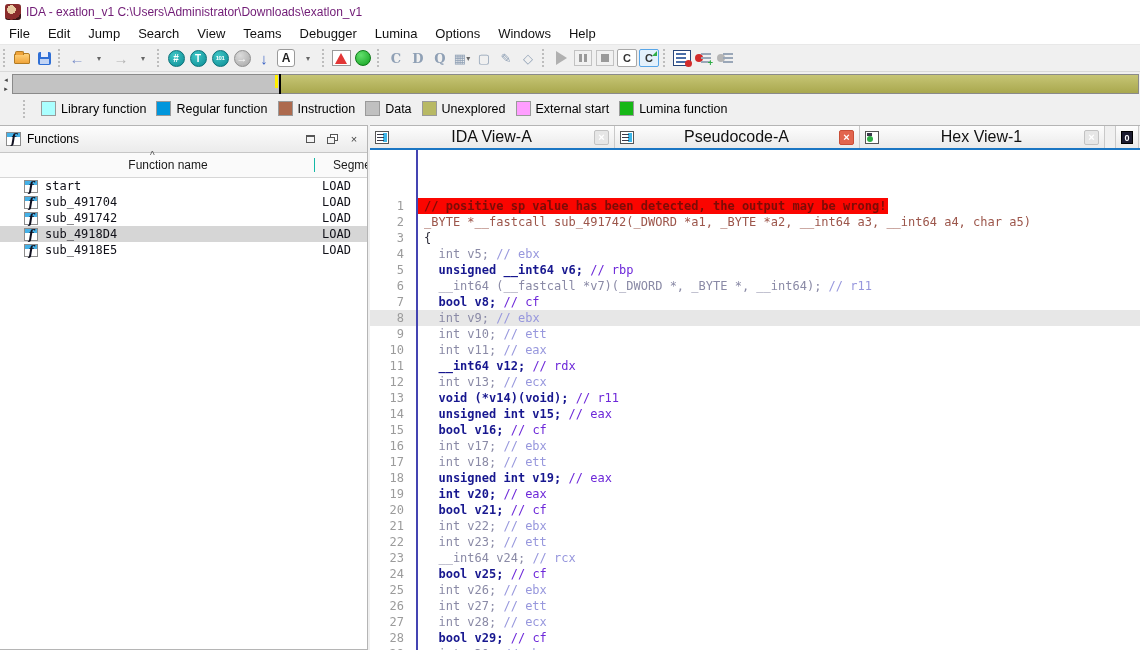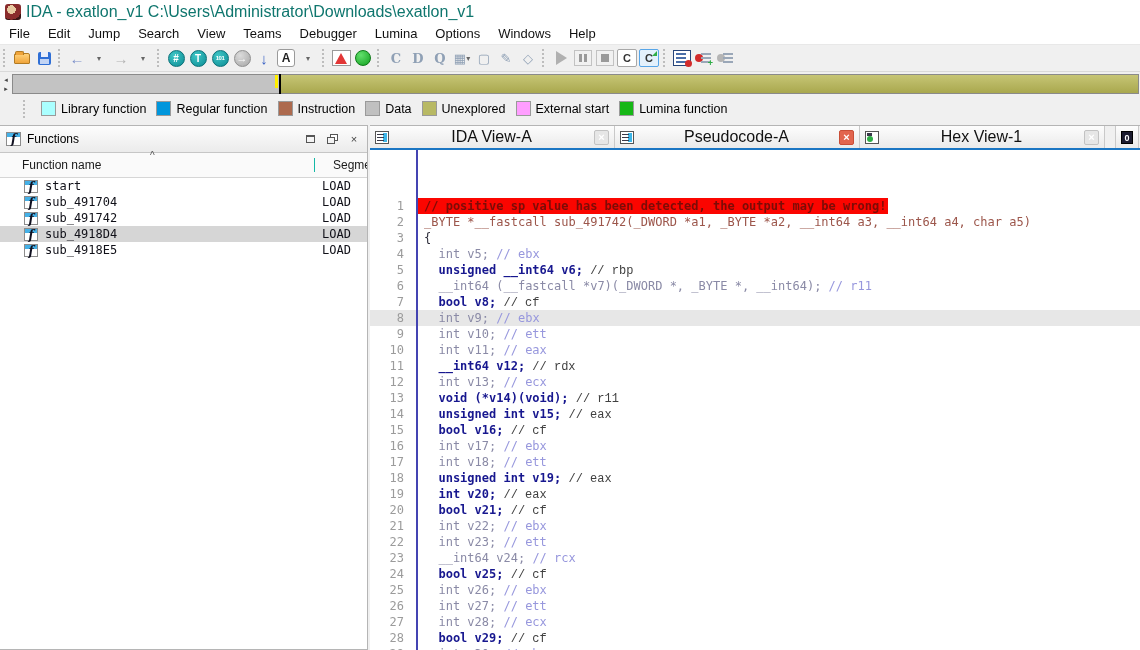--- a/index.html
+++ b/index.html
@@ -2,21 +2,21 @@
 <html><head>
 <meta charset="utf-8">
 <style>
   * { box-sizing: border-box; margin: 0; padding: 0; }
   html,body { width:1140px; height:650px; overflow:hidden; }
   body { font-family:"Liberation Sans", sans-serif; background:#fff; color:#000; }
 
   .titlebar { height:24px; display:flex; align-items:center; padding-left:5px; background:#fff; }
   .app-icon { width:16px; height:16px; border-radius:3px; margin-right:5px;
     background: radial-gradient(circle at 40% 35%, #e8c9a0 0 30%, #8a2c2c 31% 70%, #3a1515 71%); }
-  .title-text { font-size:16px; color:#0f766e; }
+  .title-text { font-size:12px; color:#701a75; }
 
   .menubar { height:20px; display:flex; align-items:center; background:#fff; font-size:13px; }
   .menu-item { padding:0 9px; height:20px; line-height:20px; color:#111; cursor:default; }
 
   .toolbar { height:28px; background:#f0f0f0; display:flex; align-items:center; border-top:1px solid #e8e8e8; border-bottom:1px solid #d9d9d9; }
   .tgrip { width:4px; height:18px; border-left:2px dotted #bdbdbd; margin:0 4px 0 3px; }
   .tbtn { height:22px; min-width:20px; display:flex; align-items:center; justify-content:center; margin:0 1px; background:transparent; border:none; }
   .glyph { font-size:15px; font-weight:bold; line-height:1; }
   .g-blue { color:#7b8fc9; } .g-gray { color:#b3b3b3; } .g-dblue { color:#3a62c4; }
   .caret { font-size:8px; color:#666; }
@@ -75,21 +75,21 @@
   .fpanel { width:368px; background:#fff; border:1px solid #b5b5b5; border-left:none; display:flex; flex-direction:column; }
   .fp-title { height:27px; background:linear-gradient(#fdfdfd,#ebebeb); border-bottom:1px solid #c6c6c6; display:flex; align-items:center; padding:0 6px; font-size:12px; gap:6px; }
   .fp-title .fp-btns { margin-left:auto; display:flex; gap:8px; align-items:center; }
   .wbtn { width:14px; height:12px; display:flex; align-items:center; justify-content:center; color:#444; font-size:11px; background:none; border:none; }
   .i-max { width:9px; height:8px; border:1px solid #555; border-top-width:2px; }
   .i-float { width:8px; height:7px; border:1px solid #555; box-shadow:3px -3px 0 -1px #fff, 3px -3px 0 0 #555; margin-top:3px; margin-right:3px; }
   .fico { width:15px; height:14px; border:1px solid #8c8c8c; background:#fff; position:relative; flex:none; }
   .fico .fstrip { position:absolute; top:0; left:0; right:0; height:4px; background:#45b0e6; }
   .fico .fletter { position:absolute; left:0; right:0; top:-1px; text-align:center; font:italic bold 12px/14px "DejaVu Serif", serif; color:#101020; }
   .fp-header { height:25px; background:#fafafa; border-bottom:1px solid #d6d6d6; position:relative; display:flex; align-items:center; font-size:12px; color:#1a1a1a; }
-  .fh-name { padding-left:22px; width:314px; }
+  .fh-name { padding-left:22px; width:314px;text-align:center; }
   .fh-seg { border-left:1px solid #14b8a6; padding-left:18px; flex:1; white-space:nowrap; overflow:hidden; }
   .fh-sort { position:absolute; top:-3px; left:150px; font-size:10px; color:#555; }
   .fp-rows { flex:1; background:#fff; font:12px/16px "DejaVu Sans Mono", monospace; overflow:hidden; }
   .fp-row { height:16px; display:flex; align-items:center; position:relative; }
   .fp-row.selected { background:#d6d6d6; }
   .fp-row .fico { width:14px; height:13px; margin-left:24px; }
   .fp-row .fr-name { margin-left:7px; color:#101018; }
   .fp-row .fr-seg { position:absolute; left:322px; color:#101018; }
 
   .cpanel { flex:1; margin-left:2px; background:#fff; border-top:1px solid #b5b5b5; display:flex; flex-direction:column; }
@@ -115,21 +115,21 @@
   .cline.hl { background:#e7e7e7; }
   .cnum { width:40px; flex:none; text-align:right; padding-right:6px; color:#9b9b9b; }
   .ccontent { margin-left:14px; }
   .ccontent.warn { margin-left:8px; padding:0 2px 0 6px; background:#fb0500; color:#7c0c06; font-weight:bold; }
   .s-proto { color:#9c564b; }
   .s-plain { color:#2a2a38; }
   .s-gray { color:#8a8aa6; }
   .s-navy { color:#17178f; font-weight:bold; }
   .cmt { font-weight:normal; }
   .cmt-gray { color:#9797dd; }
-  .cmt-navy { color:#404040;font-family:Liberation Mono, monospace; }
+  .cmt-navy { color:#6d28d9; }
 </style>
 </head>
 <body>
 
 <div class="titlebar">
   <span class="app-icon"></span>
   <span class="title-text">IDA - exatlon_v1 C:\Users\Administrator\Downloads\exatlon_v1</span>
 </div>
 
 <div class="menubar" id="menubar">

